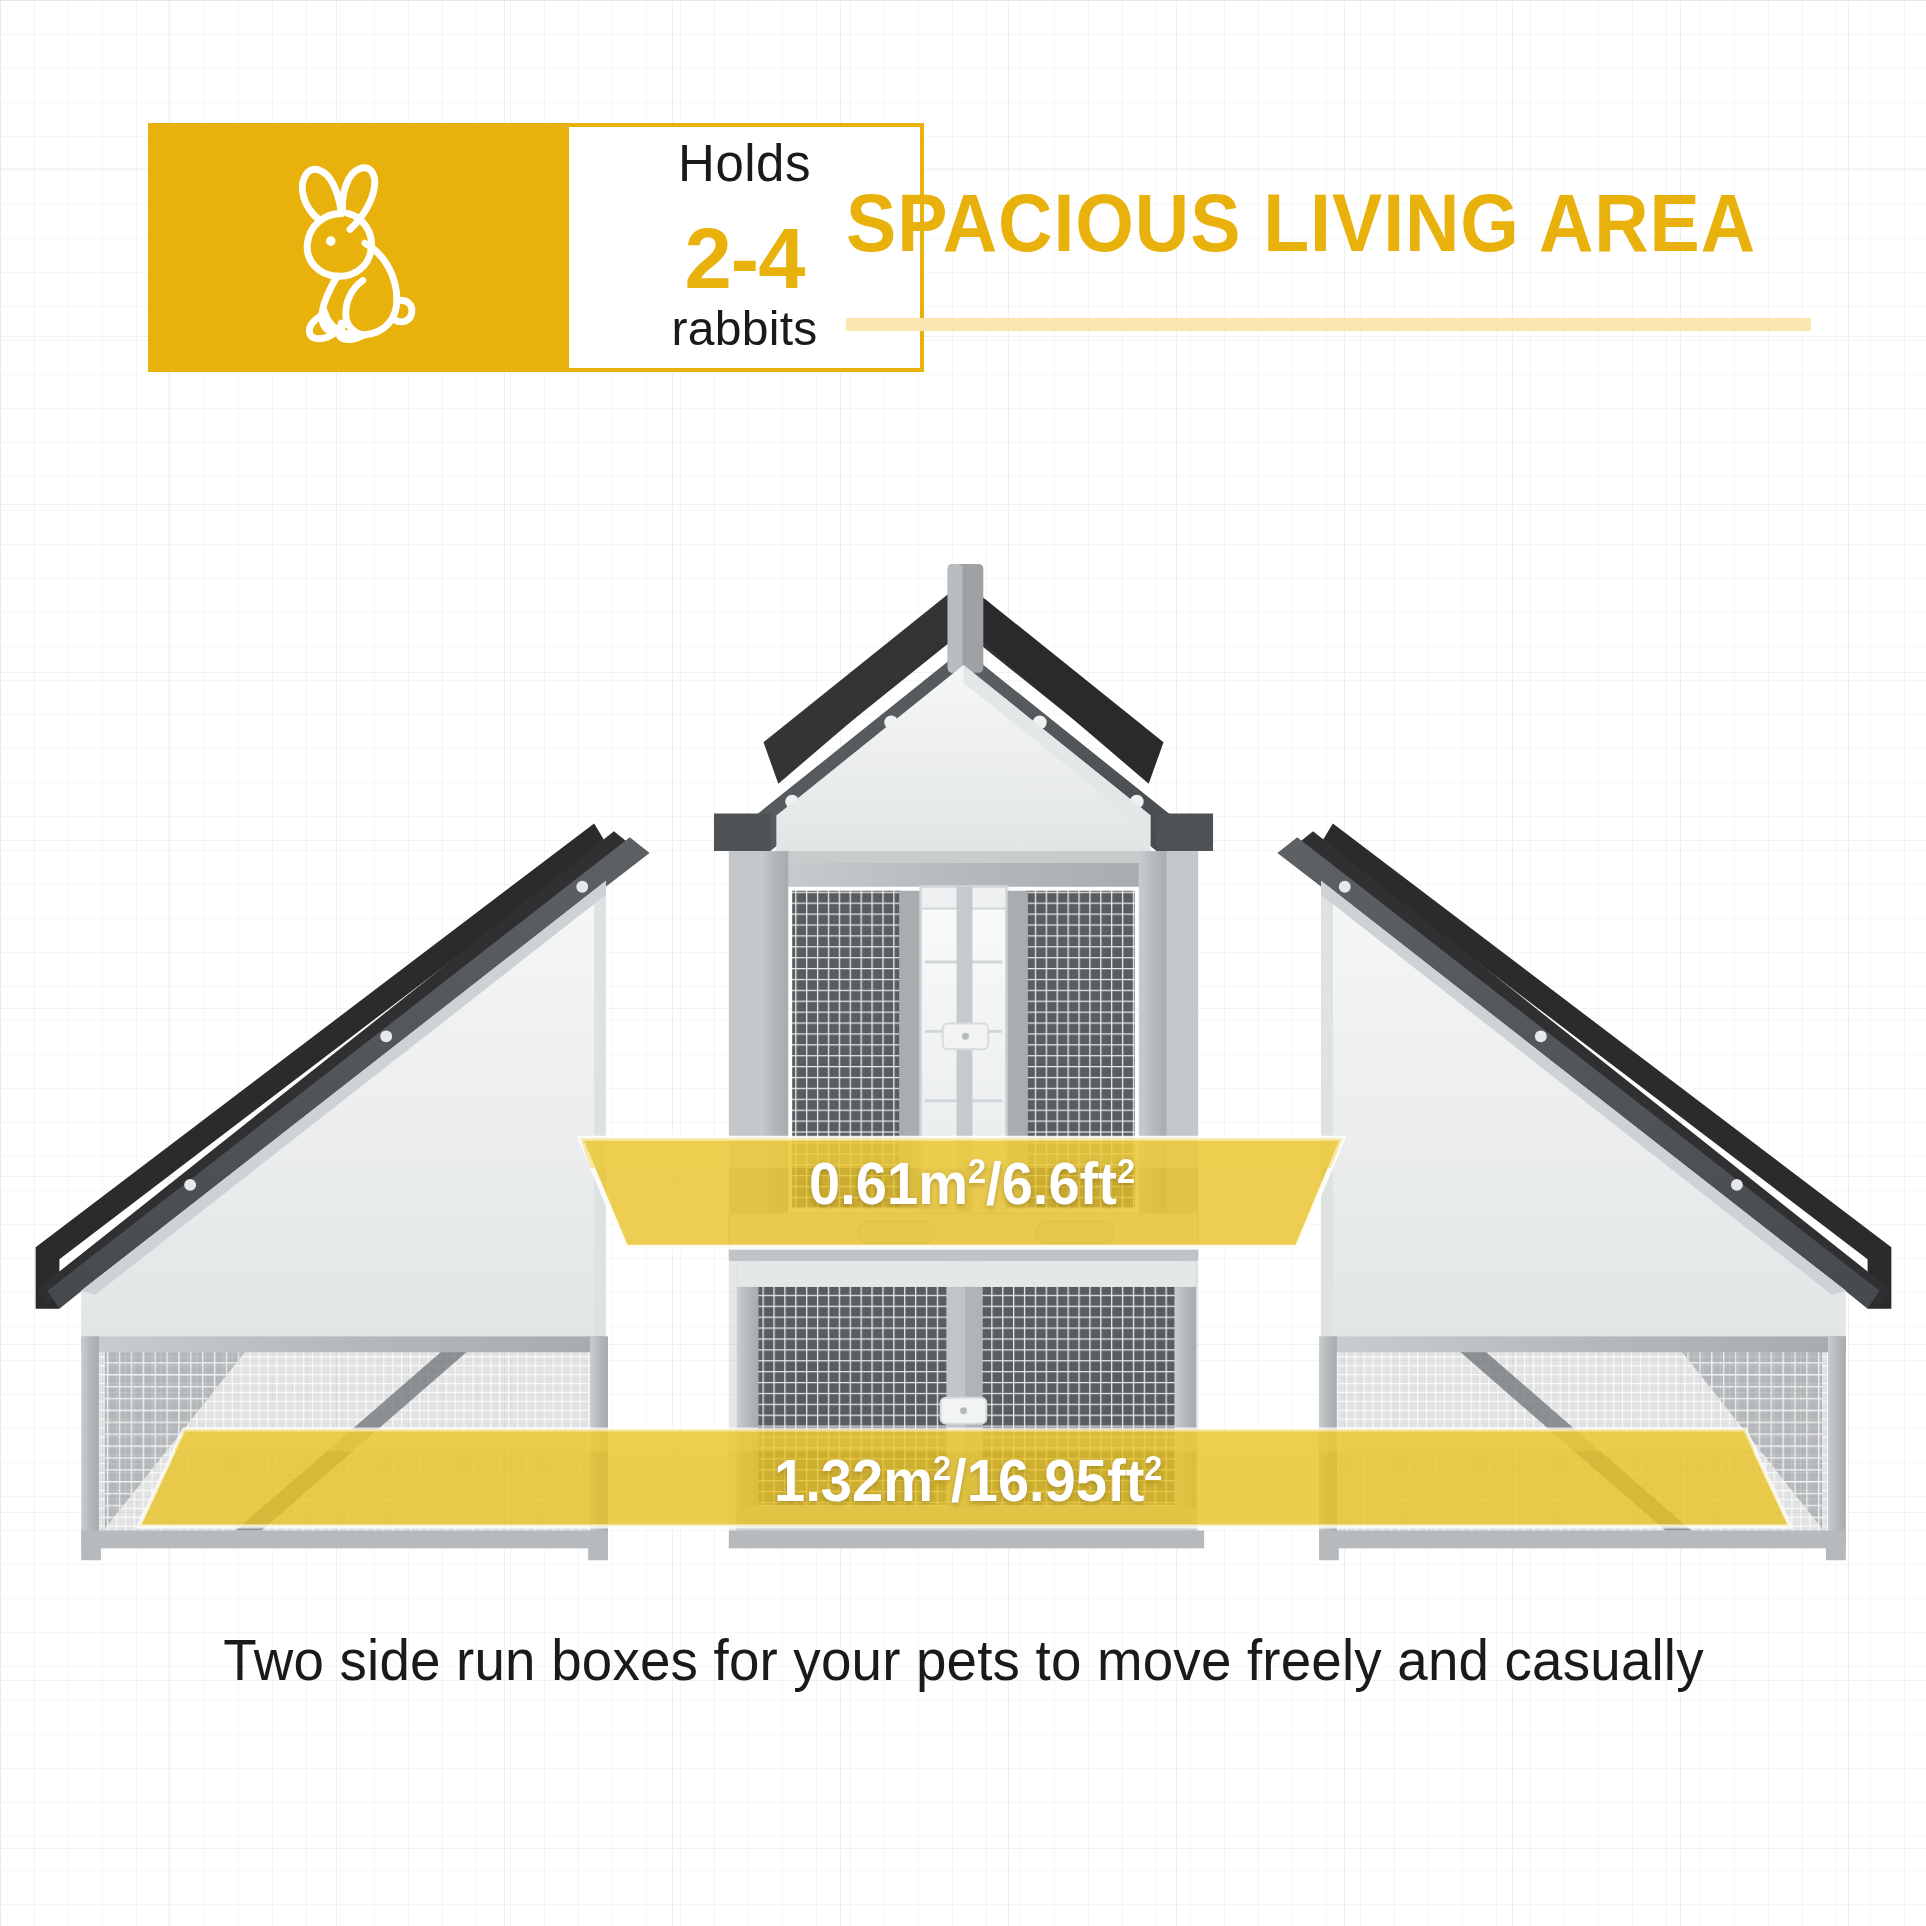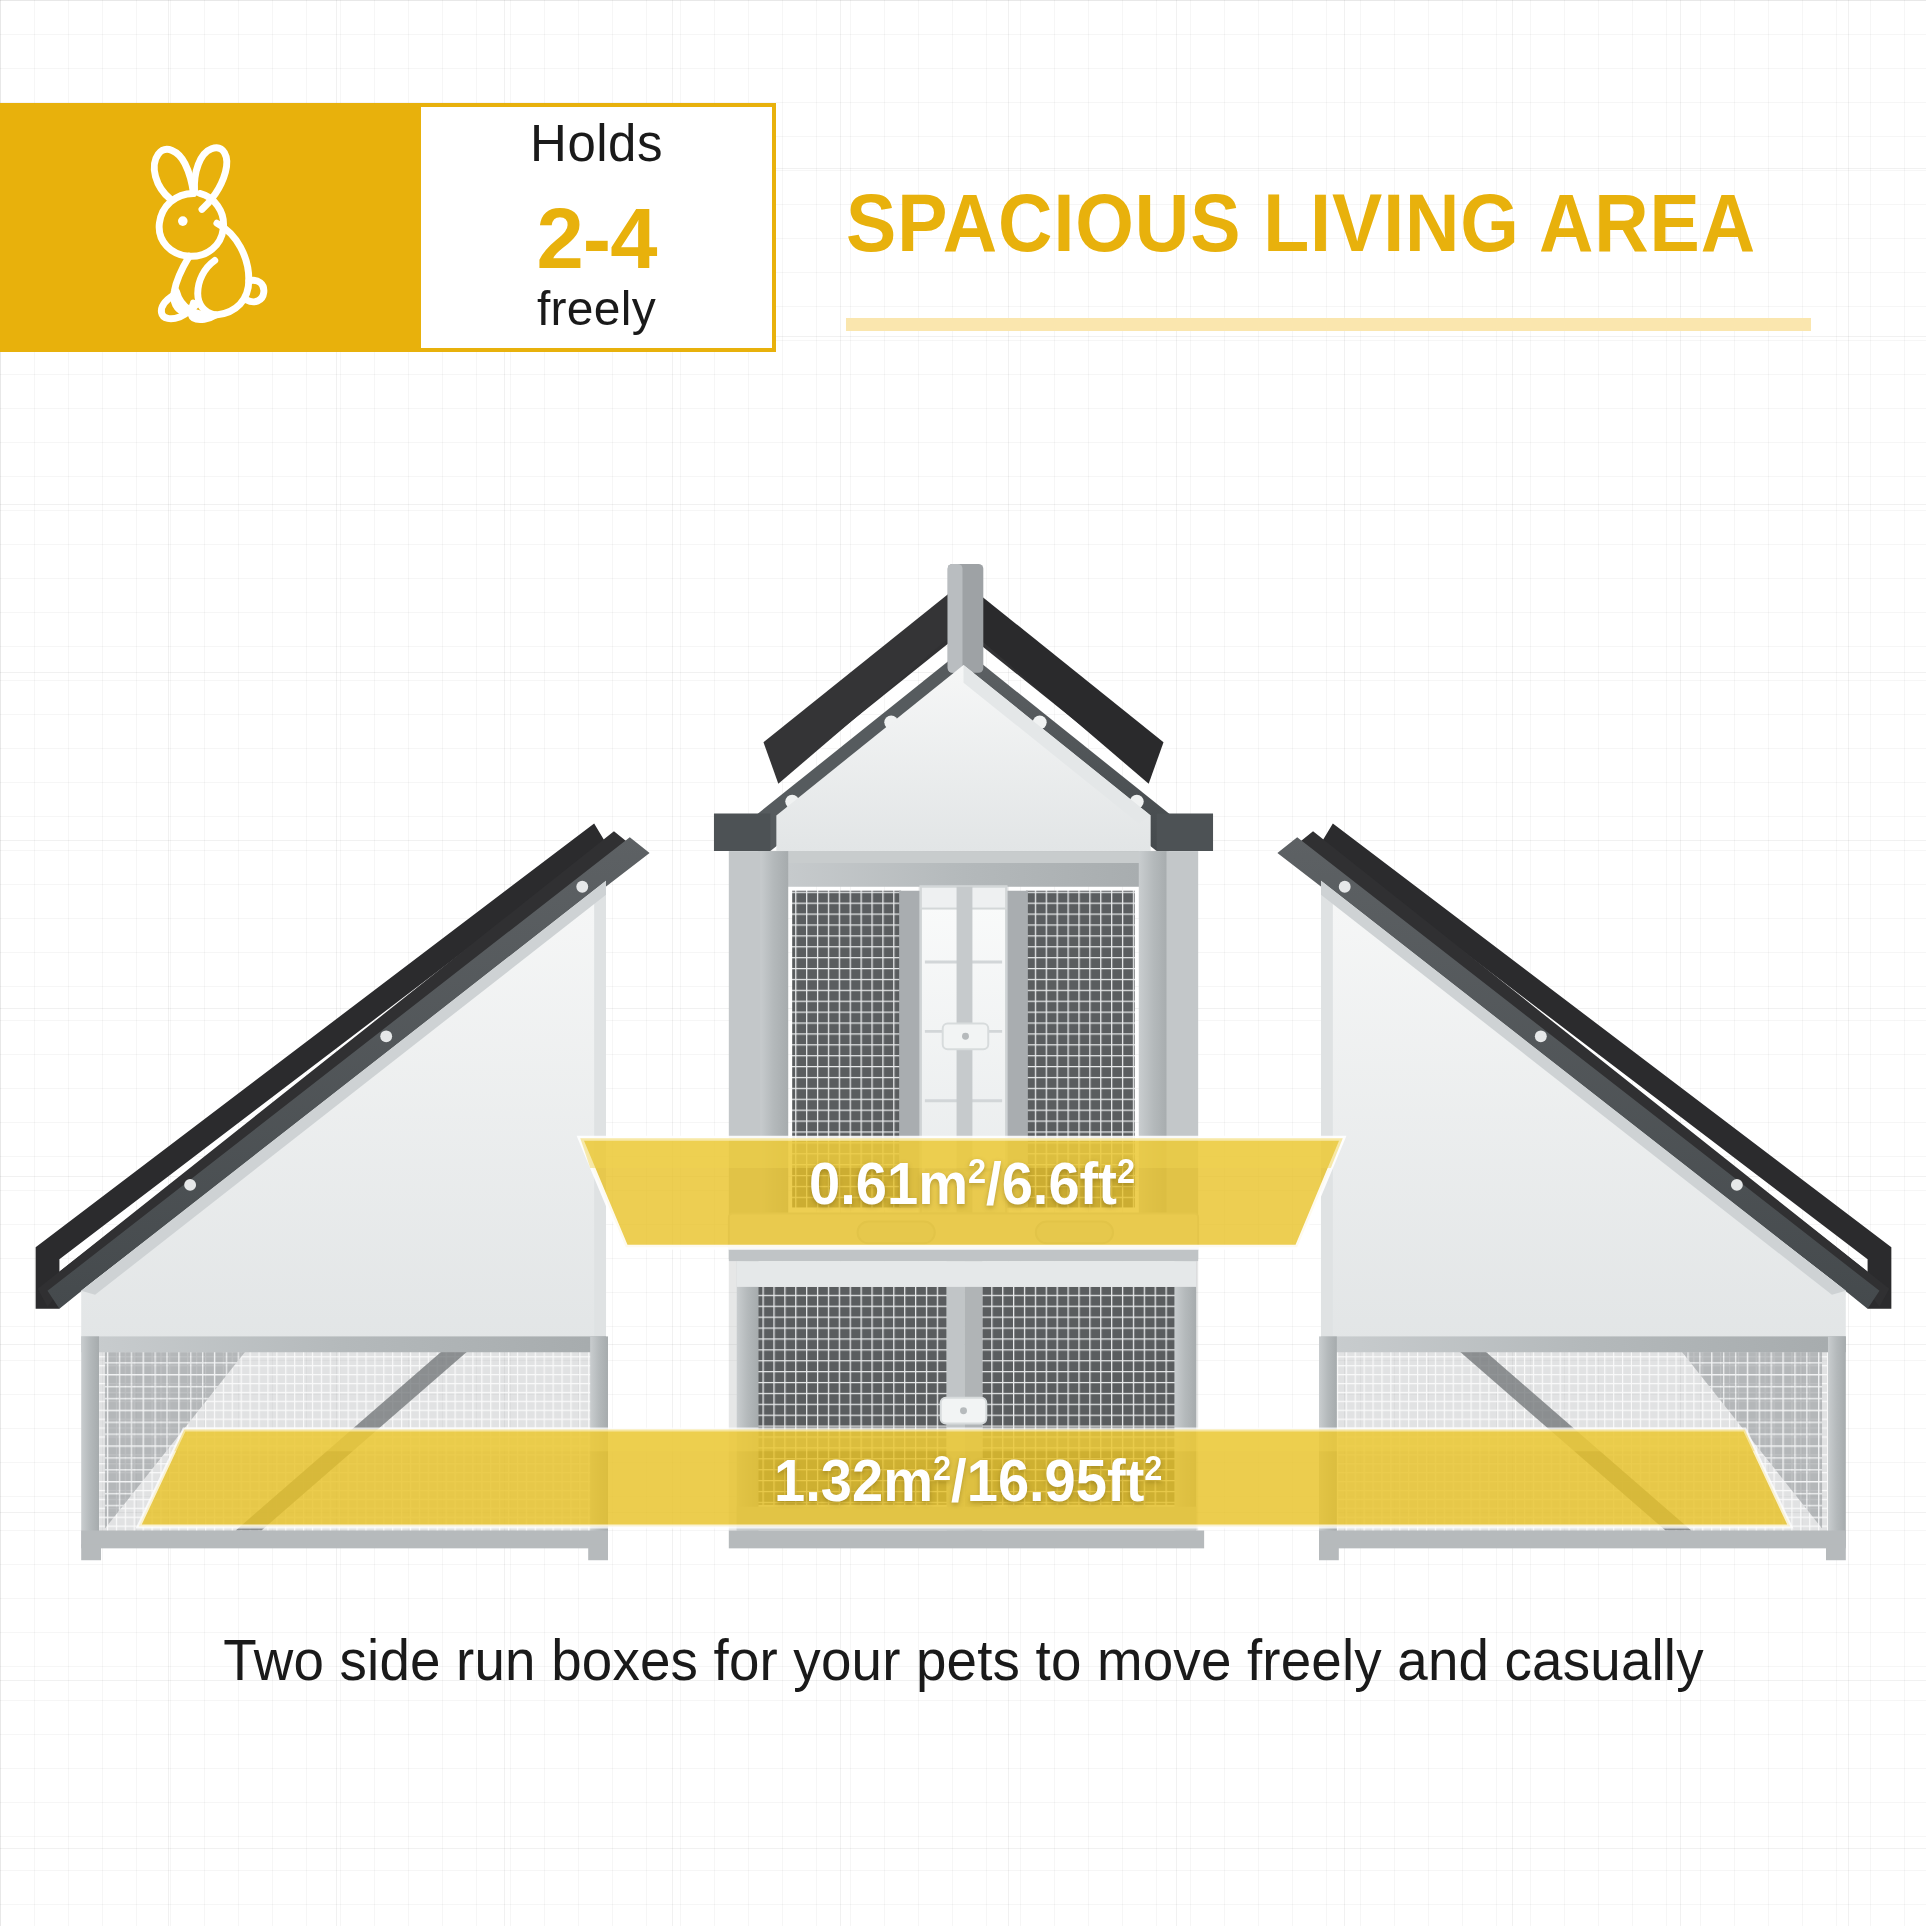--- a/index.html
+++ b/index.html
@@ -17,23 +17,23 @@
       linear-gradient(to right, rgba(0,0,0,.035) 1px, transparent 1px),
       linear-gradient(to bottom, rgba(0,0,0,.035) 1px, transparent 1px),
       linear-gradient(to right, rgba(0,0,0,.055) 1px, transparent 1px),
       linear-gradient(to bottom, rgba(0,0,0,.055) 1px, transparent 1px);
     background-size:34px 34px, 34px 34px, 168px 168px, 168px 168px;
     background-position:0 0,0 0,0 0,0 0;
   }
 
   
   #badge{
-    position:absolute; left:0; top:103px;
+    position:absolute; left:0; top:123px;
     width:924px; height:249px;
-    display:flex; align-items:stretch;
+    display:flex; align-items:stretch;justify-content:flex-end;
   }
   #badge-yellow{
     width:421px; height:100%;
     background:#E8B10C;
     display:flex; align-items:center; justify-content:center;
   }
   #rabbit-icon{ width:213px; height:213px; display:block; }
   #badge-white{
     width:355px; height:100%;
     background:#ffffff;
@@ -135,21 +135,21 @@
 
         <path d="M88 171 C82 176 80 182 84 185 C89 188 99 186 105 182"></path>
 
         <path d="M136 150 C145 148 151 153 150 161 C149 169 141 172 134 168"></path>
       </g>
     </svg>
   </div>
   <div id="badge-white">
     <div id="badge-holds">Holds</div>
     <div id="badge-count">2-4</div>
-    <div id="badge-unit">freely</div>
+    <div id="badge-unit">rabbits</div>
   </div>
 </div>
 
 <div id="headline">
   <div id="headline-text">SPACIOUS LIVING AREA</div>
   <div id="headline-rule"></div>
 </div>
 
 <div id="product">
 <svg viewBox="0 0 1946 1040" preserveAspectRatio="none">

